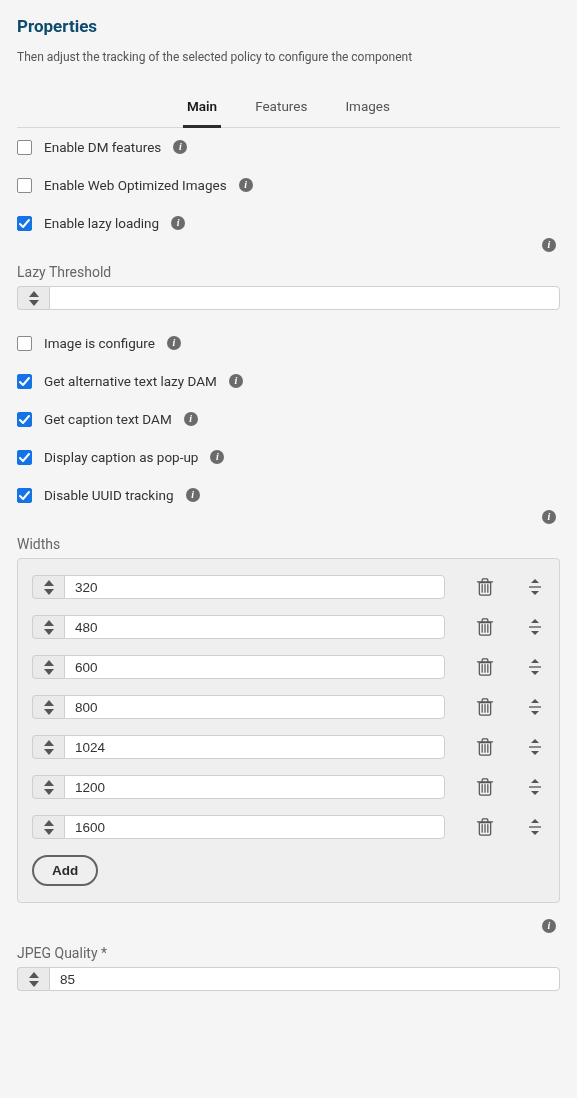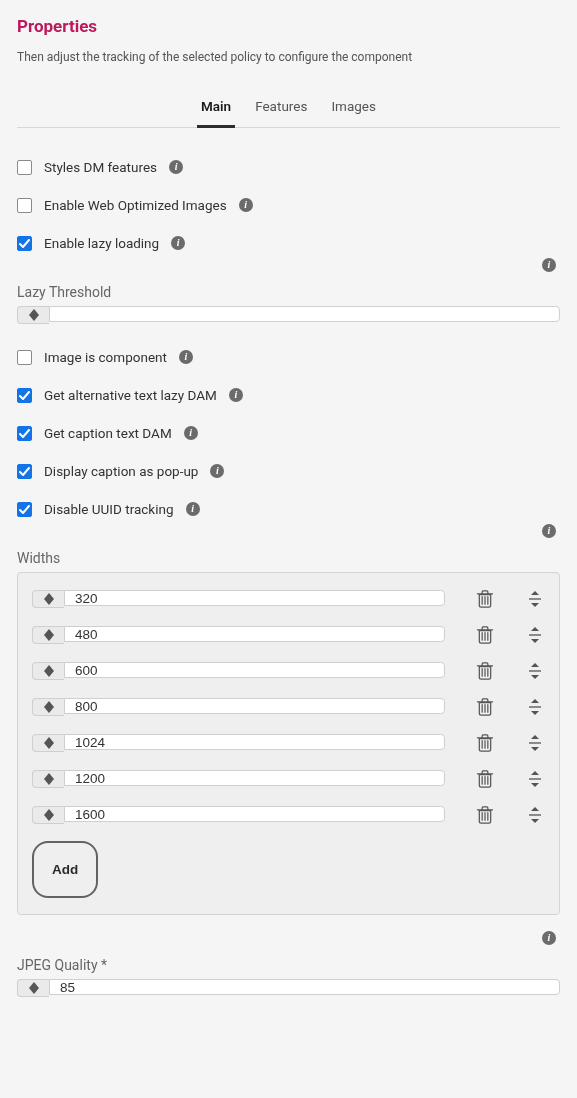--- a/index.html
+++ b/index.html
@@ -4,28 +4,27 @@
 <style>
   * { box-sizing: border-box; margin: 0; padding: 0; }
   body {
     font-family: -apple-system, BlinkMacSystemFont, "Segoe UI", Roboto, sans-serif;
     background: #f5f5f5;
     width: 577px;
     color: #333;
     font-size: 13px;
   }
   .panel { padding: 10px 17px 20px 17px; }
-  .title { font-size: 17px; font-weight: 700; color: #be185d; margin: 6px 0 14px 0; }
+  .title { font-size: 17px; font-weight: 700; color: #0c4a6e; margin: 6px 0 14px 0; }
   .subtitle { font-size: 12px; color: #555; margin-bottom: 24px; }
   .tabs {
     display: flex;
     justify-content: center;
-    gap: 16px;
+    gap: 30px;
     border-bottom: 1px solid #d8d8d8;
-    margin-bottom: 20px;
   }
   .tab {
     padding: 10px 4px 11px 4px;
     font-size: 13.5px;
     color: #555;
     cursor: pointer;
     border-bottom: 3px solid transparent;
     margin-bottom: -1px;
   }
   .tab.active {
@@ -89,21 +88,21 @@
   }
   .spinner-buttons .sb {
     flex: 1;
     display: flex; align-items: center; justify-content: center;
   }
   .spinner-buttons .sb:first-child { padding-top: 2px; }
   .spinner-buttons .sb:last-child { padding-bottom: 2px; }
   .spinner-buttons svg { width: 10px; height: 6px; fill: #555; }
   .text-input {
     flex: 1;
-    height: 16px;
+    height: 24px;
     border: 1px solid #cfcfcf;
     border-radius: 0 4px 4px 0;
     background: #fff;
     padding: 0 10px;
     font-size: 13.5px;
     color: #333;
     outline: none;
   }
   .widths-box {
     background: #efefef;
@@ -126,21 +125,21 @@
     display: flex; align-items: center; justify-content: center;
     cursor: pointer;
     color: #555;
   }
   .icon-btn svg { width: 18px; height: 18px; }
   .add-btn {
     align-self: flex-start;
     border: 2px solid #636363;
     background: transparent;
     border-radius: 16px;
-    padding: 19px 18px;
+    padding: 6px 18px;
     font-size: 13.5px;
     font-weight: 600;
     color: #2b2b2b;
     cursor: pointer;
   }
   .spacer-header { position: relative; height: 16px; }
   .spacer-header .info-icon { position: absolute; right: 4px; top: -4px; }
 </style>
 </head>
 <body>
@@ -172,21 +171,21 @@
   <div class="subtitle">Then adjust the tracking of the selected policy to configure the component</div>
 
   <div class="tabs">
     <div class="tab active">Main</div>
     <div class="tab">Features</div>
     <div class="tab">Images</div>
   </div>
 
   <div class="row">
     <div class="checkbox"></div>
-    <span class="label">Styles DM features</span>
+    <span class="label">Enable DM features</span>
     <span class="info-icon">i</span>
   </div>
 
   <div class="row">
     <div class="checkbox"></div>
     <span class="label">Enable Web Optimized Images</span>
     <span class="info-icon">i</span>
   </div>
 
   <div class="row">
@@ -216,21 +215,21 @@
           <svg viewBox="0 0 10 6">
             <use href="#chev-down"></use>
           </svg>
         </div>
     </div>
     <input class="text-input" value="" style="">
   </div>
 
   <div class="row">
     <div class="checkbox"></div>
-    <span class="label">Image is component</span>
+    <span class="label">Image is configure</span>
     <span class="info-icon">i</span>
   </div>
 
   <div class="row">
     <div class="checkbox checked">
         <svg viewBox="0 0 11 9">
           <use href="#check"></use>
         </svg>
       </div>
     <span class="label">Get alternative text lazy DAM</span>

